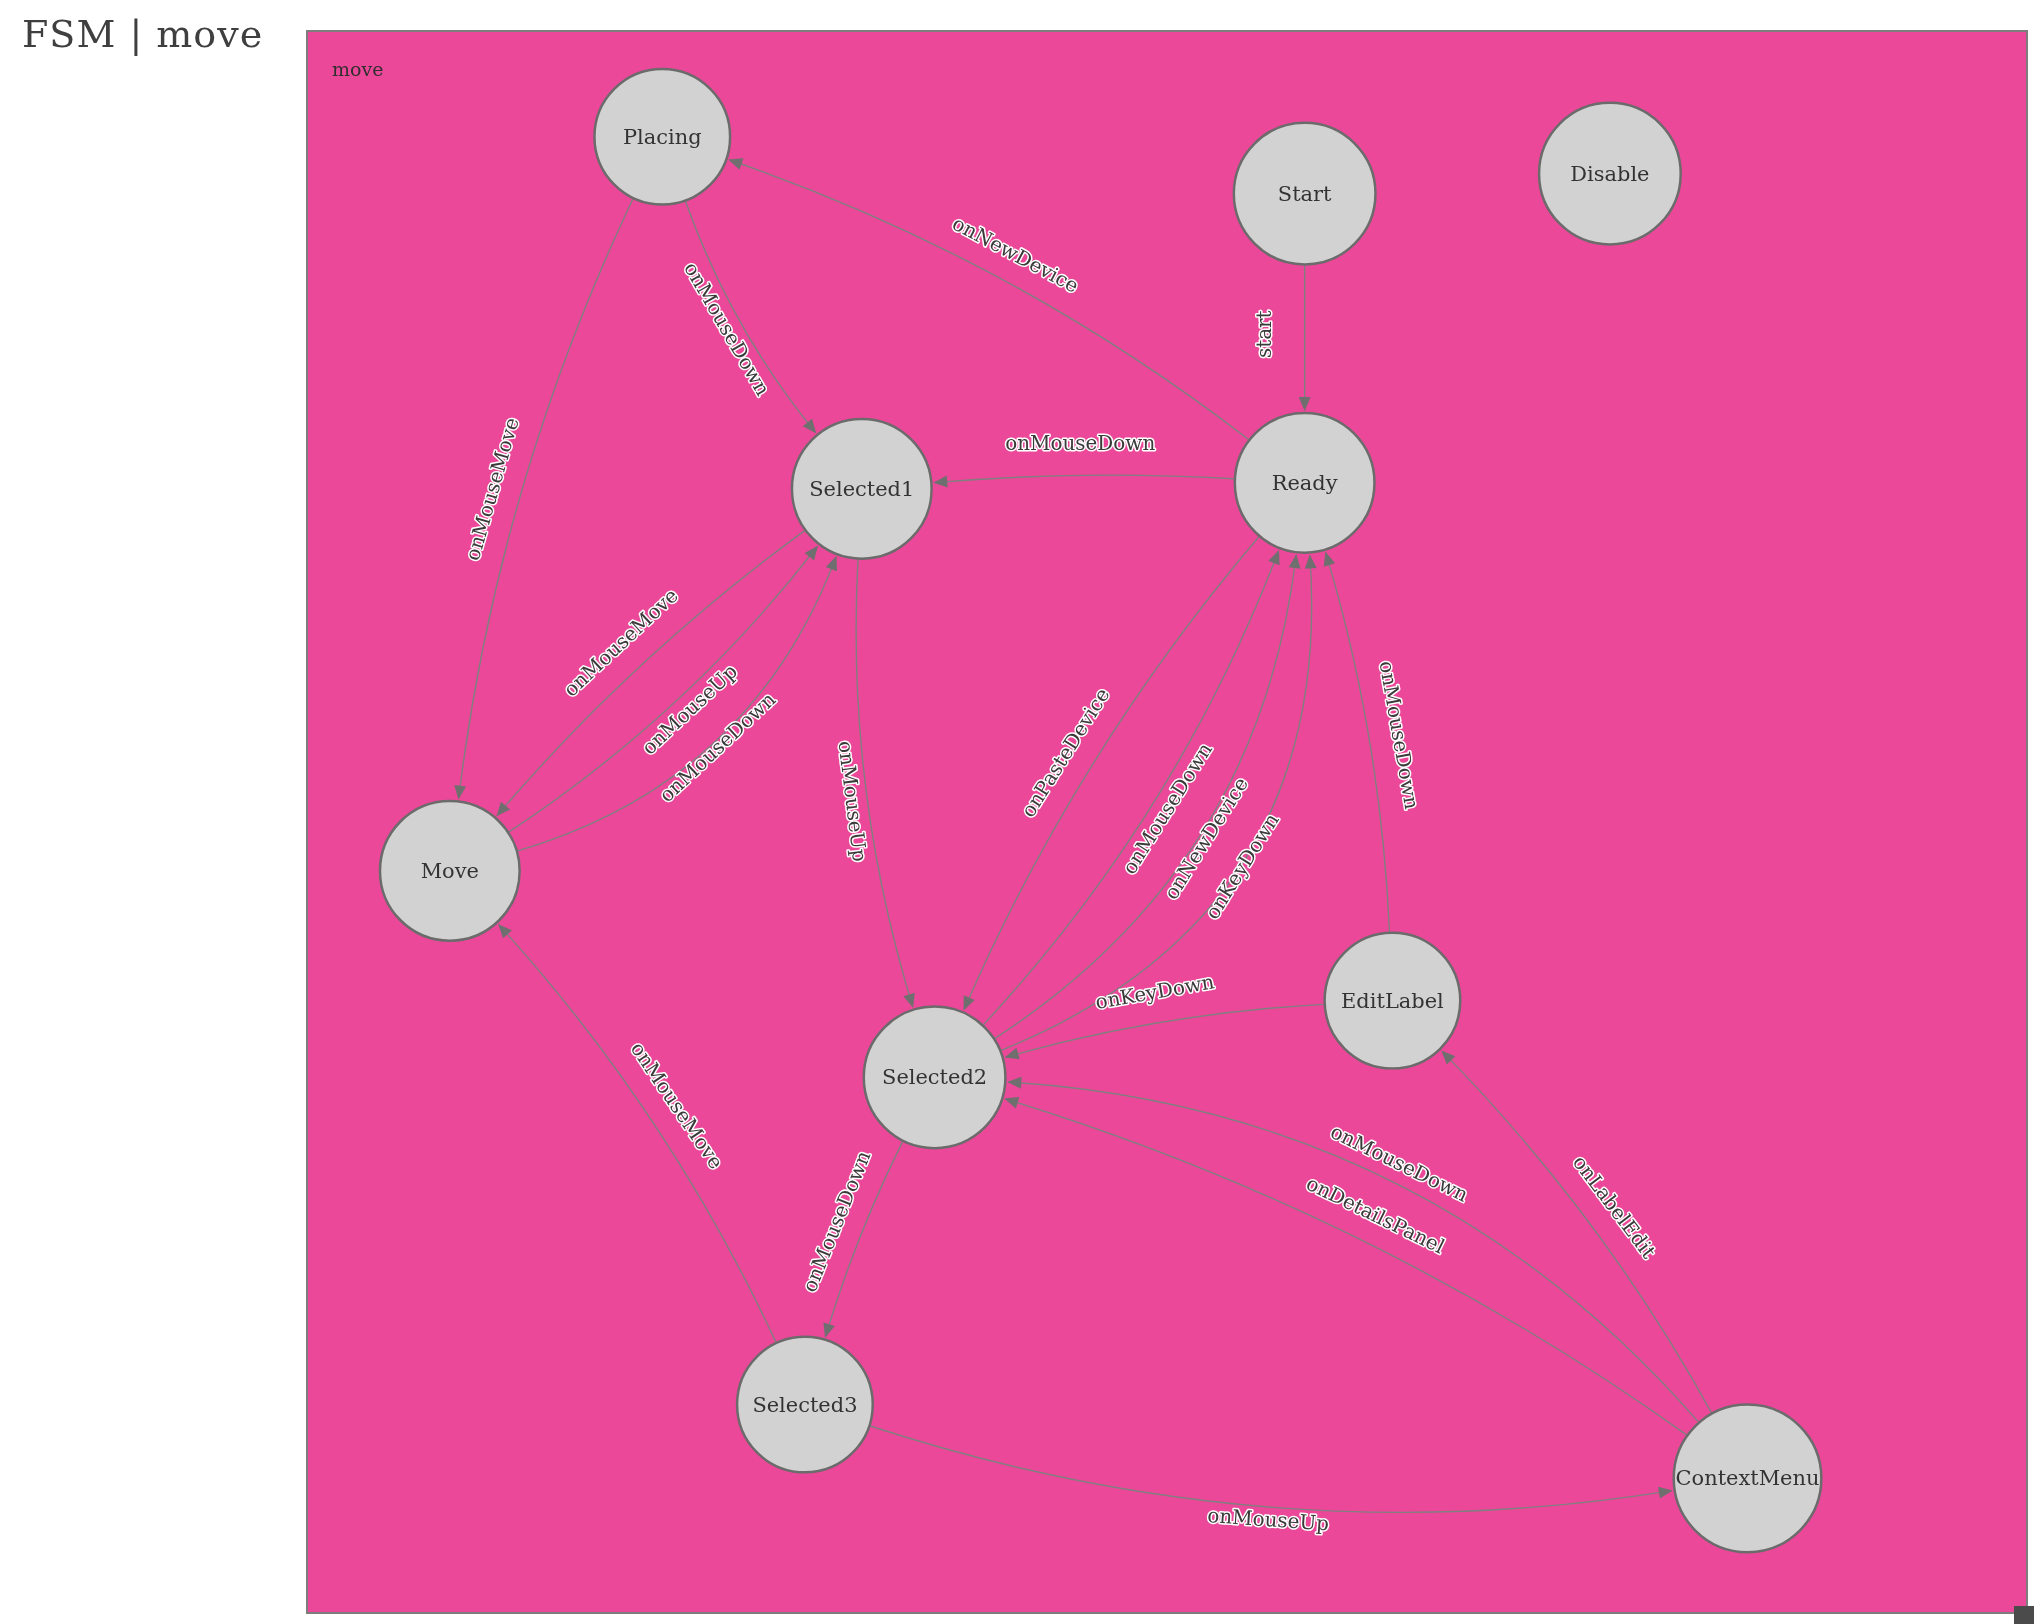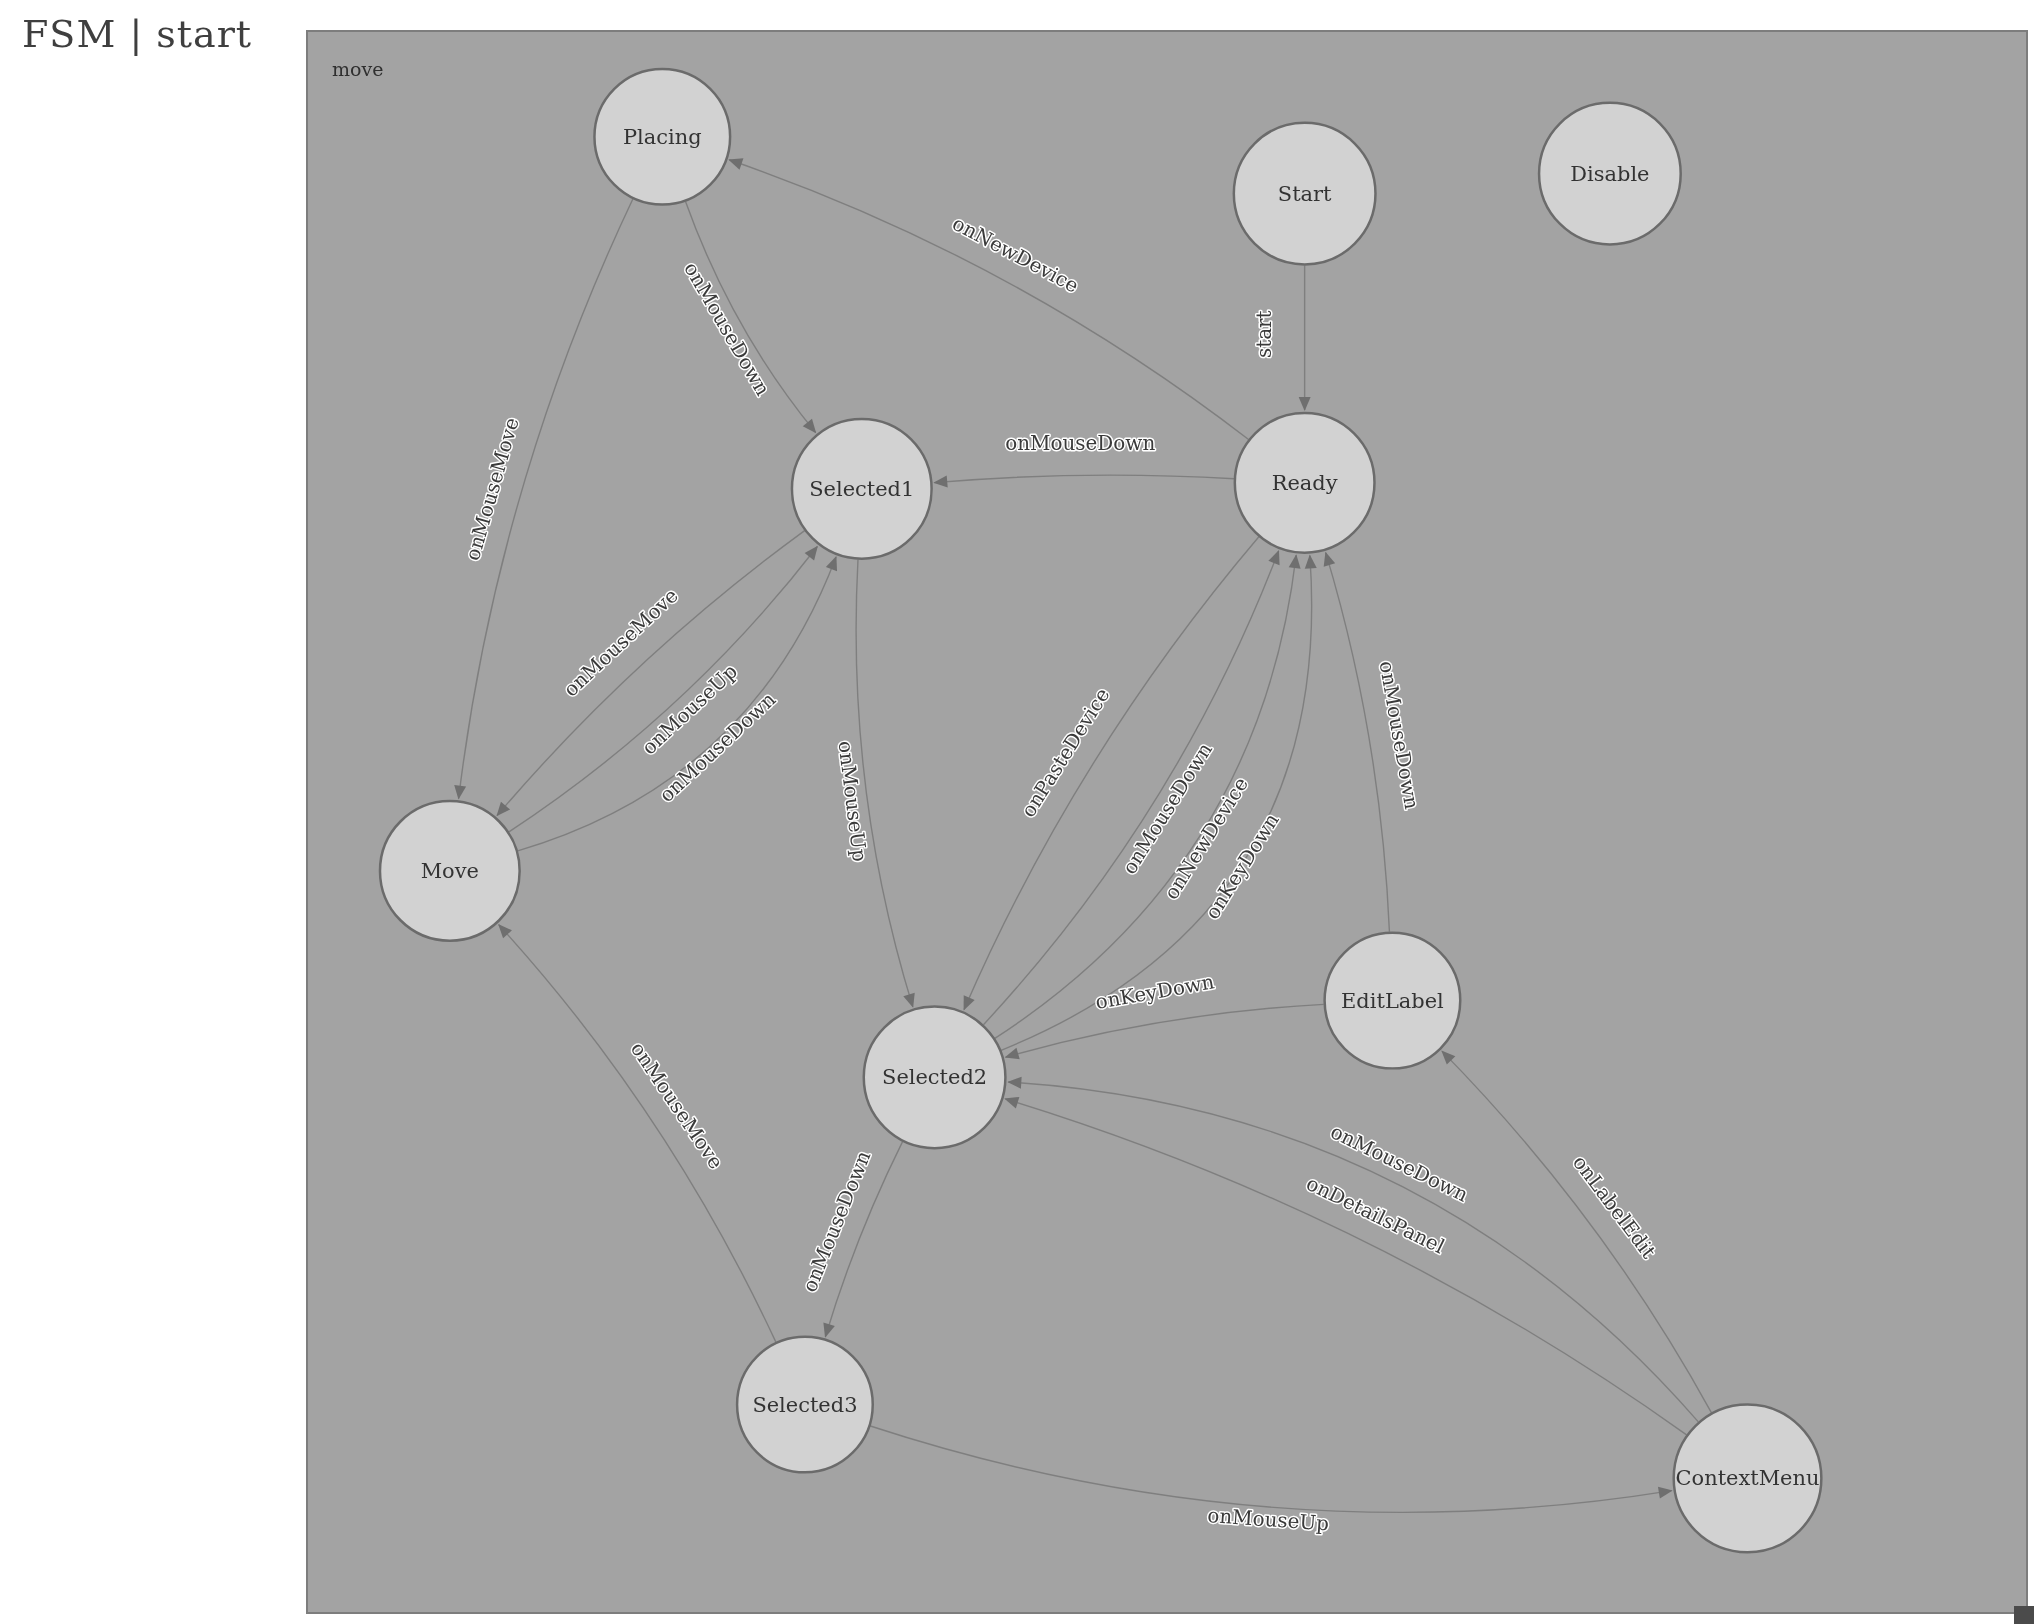--- a/index.html
+++ b/index.html
@@ -23,21 +23,21 @@
     white-space: nowrap;
   }
   .diagram-box {
     position: absolute;
     left: 306px;
     top: 30px;
     width: 1722px;
     height: 1584px;
     box-sizing: border-box;
     border: 2px solid #7d7d7d;
-    background: #a3a3a3;
+    background: #ec4899;
   }
   .diagram-label {
     position: absolute;
     left: 24px;
     top: 26px;
     font-size: 19px;
     color: #2f2f2f;
     z-index: 2;
   }
   .fsm-svg {
@@ -77,21 +77,21 @@
     right: 0;
     bottom: 0;
     width: 20px;
     height: 18px;
     background: #4b4b4b;
   }
 </style>
 </head>
 <body>
 
-<h1 class="page-title">FSM | start</h1>
+<h1 class="page-title">FSM | move</h1>
 
 <div class="diagram-box">
   <span class="diagram-label">move</span>
   <svg class="fsm-svg" id="fsm-svg" xmlns="http://www.w3.org/2000/svg" viewBox="0 0 1722 1584">
       <defs>
         <marker id="arrow" markerUnits="userSpaceOnUse" viewBox="0 0 16 14" markerWidth="16" markerHeight="14" refX="14" refY="7" orient="auto">
           <path d="M1,1 L15,7 L1,13 Z" fill="#6f6f6f"></path>
         </marker>
       </defs>
       <path d="M999.0,234.0 Q999.0,307.0 999.0,379.0" class="edge-path" stroke="#7f7f7f" marker-end="url(#arrow)"></path>

